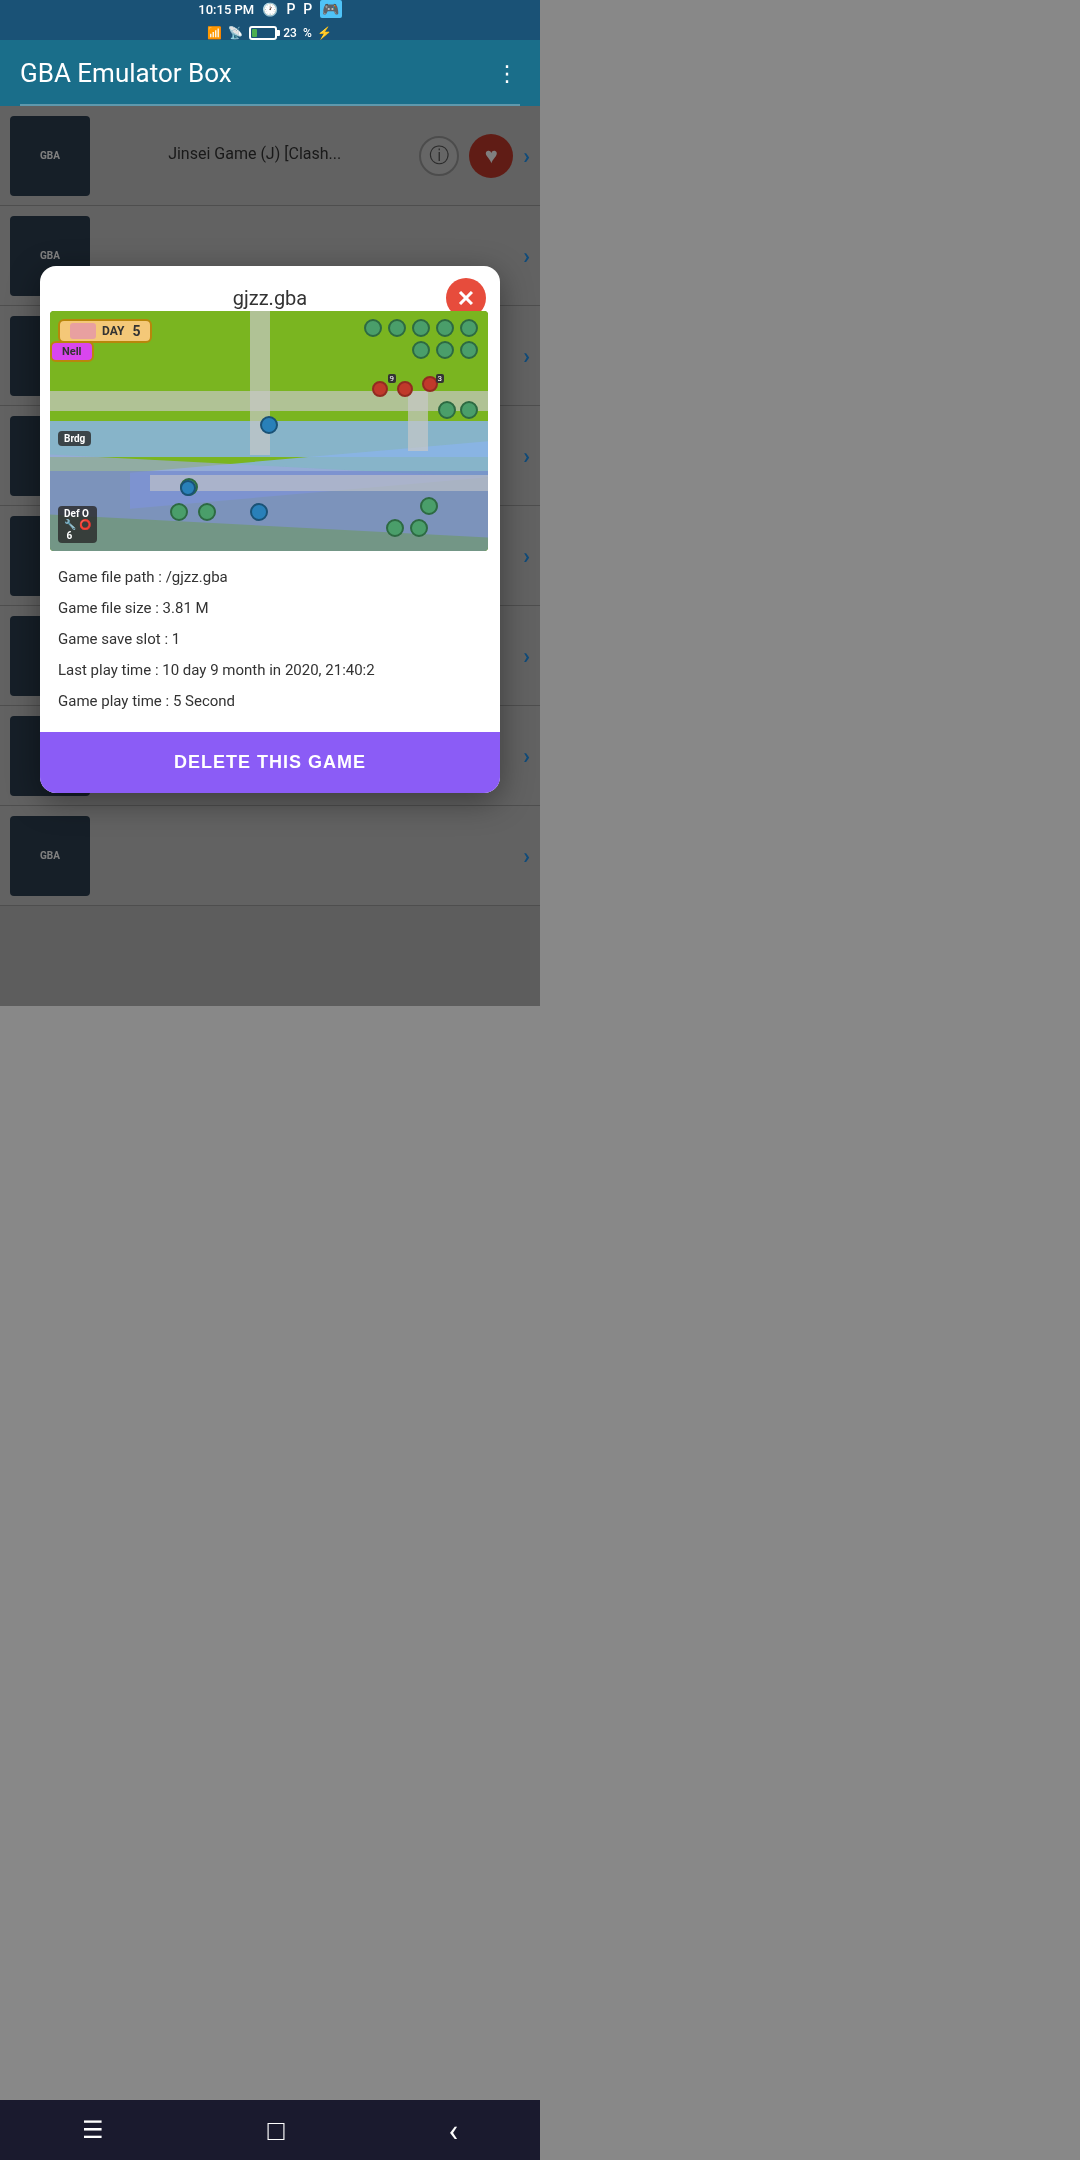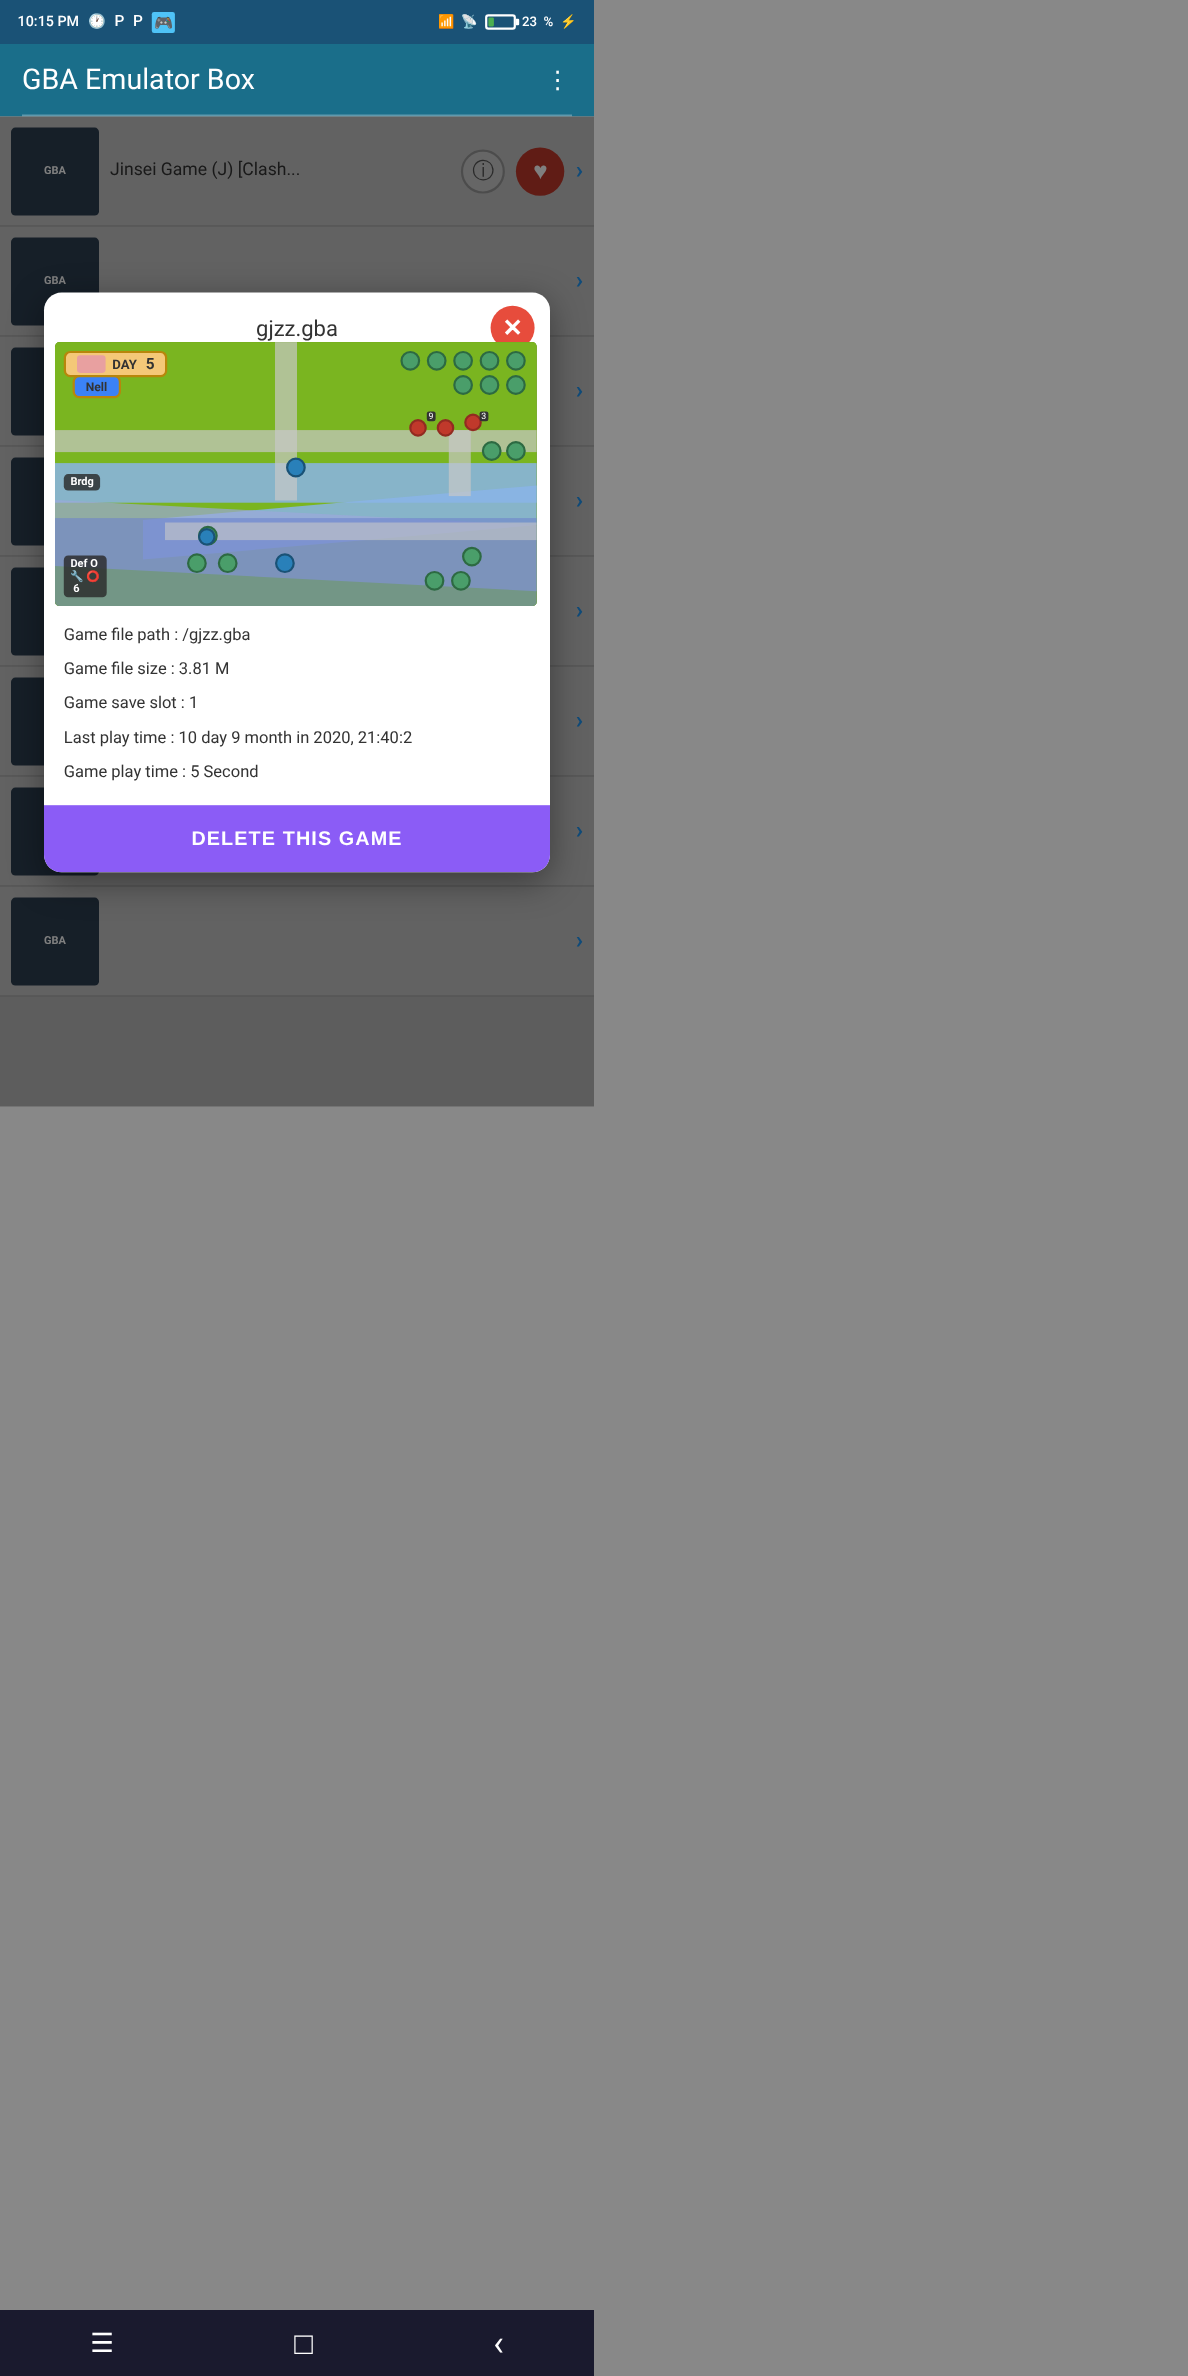--- a/index.html
+++ b/index.html
@@ -17,20 +17,21 @@
     .status-bar {
       background: #1a5276;
       height: 40px;
       display: flex;
       align-items: center;
       justify-content: space-between;
       padding: 0 16px;
       color: white;
       font-size: 13px;
       font-weight: 500;
+      flex-direction: column;
     }
     .status-left { display: flex; align-items: center; gap: 8px; }
     .status-right { display: flex; align-items: center; gap: 6px; font-size: 12px; }
     .battery-icon {
       border: 2px solid white;
       border-radius: 3px;
       width: 28px;
       height: 14px;
       display: inline-flex;
       align-items: center;
@@ -135,20 +136,21 @@
     .game-thumb-label {
       color: white;
       font-size: 10px;
       font-weight: bold;
     }
     .game-info { flex: 1; }
     .game-name {
       color: #333;
       font-size: 16px;
       margin-bottom: 4px;
+      text-align: center;
     }
     .game-row-right {
       display: flex;
       align-items: center;
       gap: 10px;
     }
     .info-circle {
       width: 40px;
       height: 40px;
       border-radius: 50%;
@@ -271,22 +273,22 @@
       font-size: 12px;
       font-weight: bold;
       color: #333;
       display: flex;
       align-items: center;
       gap: 4px;
     }
     .hud-name {
       position: absolute;
       top: 30px;
-      left: 16px;
-      background: #3b82f6;
+      left: 0;
+      background: #d946ef;
       border: 2px solid #b8860b;
       border-radius: 6px;
       padding: 2px 10px;
       font-size: 11px;
       font-weight: bold;
       color: #333;
     }
     .hud-def {
       position: absolute;
       bottom: 8px;

